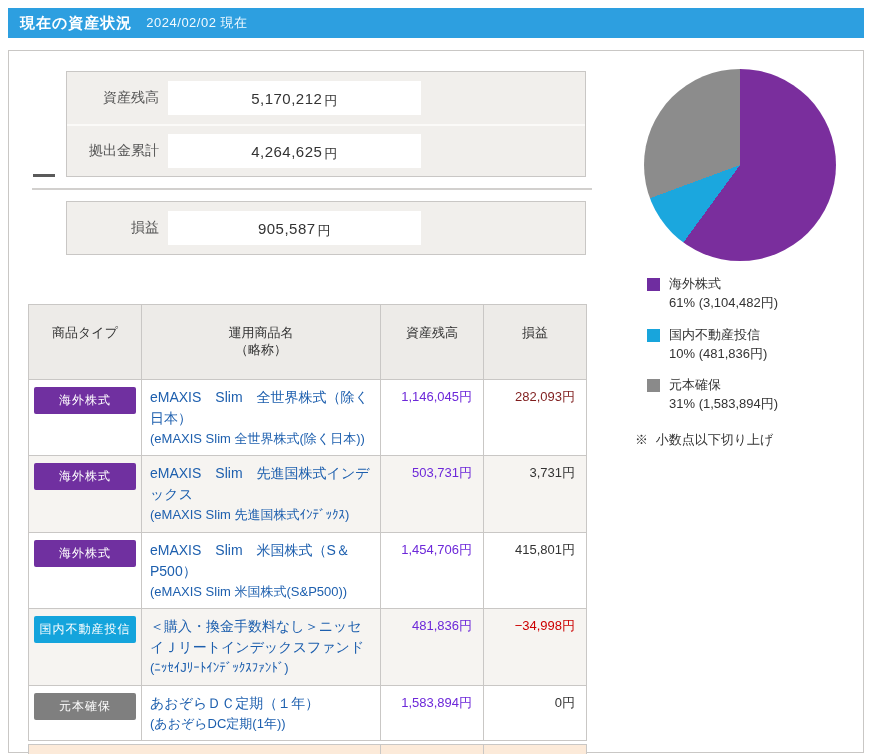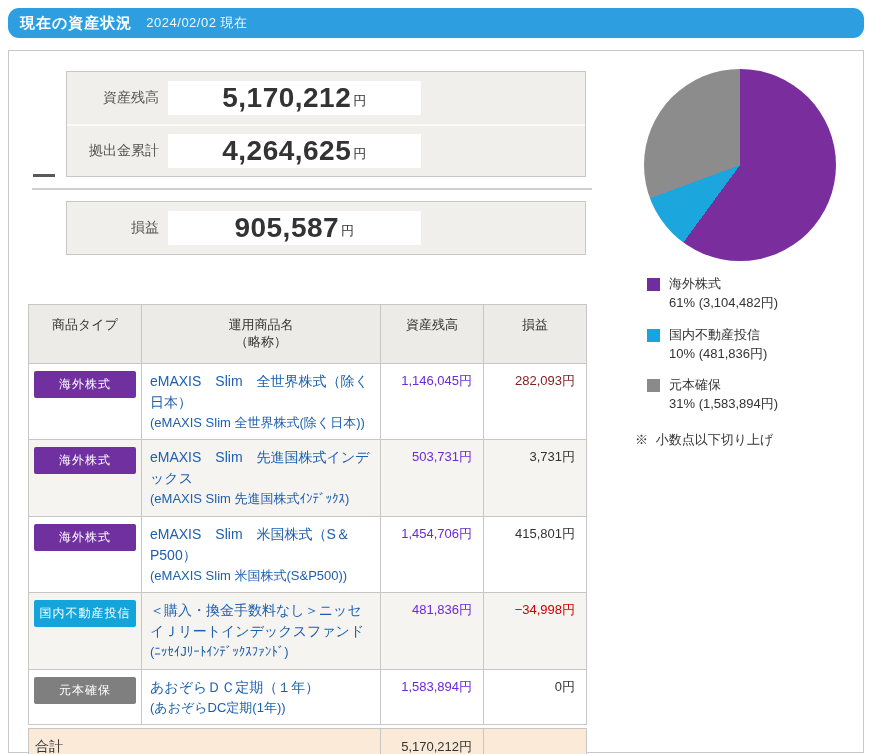--- a/index.html
+++ b/index.html
@@ -1,50 +1,50 @@
 <!DOCTYPE html>
 <html><head>
 <meta charset="utf-8">
 <style>
   * { margin:0; padding:0; box-sizing:border-box; }
   html,body { width:872px; height:754px; background:#fff; overflow:hidden;
     font-family:"Liberation Sans","DejaVu Sans",sans-serif; color:#333; }
 
   
   .titlebar { margin:8px 8px 0 8px; height:30px; background:#2d9fe0;
-    display:flex; align-items:center; padding-left:12px;border-radius:11px; }
+    display:flex; align-items:center; padding-left:12px; }
   .titlebar .ttl { color:#fff; font-size:15px; font-weight:bold; letter-spacing:1px; }
   .titlebar .date { color:#f2faff; font-size:13px; margin-left:14px; letter-spacing:.5px; }
 
   
   .frame { margin:12px 8px 8px 8px; height:703px; border:1px solid #c9c7c5;
     background:#fff; display:flex; }
   .col-left { flex:0 0 612px; position:relative; padding:20px 0 0 19px; }
   .col-right { flex:1; padding:18px 0 0 12px; }
 
   
   .sumbox { width:520px; margin-left:38px; background:#f1efec; border:1px solid #c9c7c5; }
   .sumrow { height:52px; display:flex; align-items:center; }
   .sumrow + .sumrow { border-top:2px solid #fbfaf8; }
   .sumrow .lbl { width:92px; text-align:right; font-size:14px; color:#555; margin-right:9px; }
   .sumrow .valbox { width:253px; height:34px; background:#fff;
     display:flex; align-items:center; justify-content:center; }
-  .sumrow .val { font-size:28px; font-weight:bold; color:#333; letter-spacing:.5px; }
+  .sumrow .val { font-size:15px; font-weight:normal; color:#333; letter-spacing:.5px; }
   .sumrow .unit { font-size:13px; font-weight:normal; margin-left:2px; padding-top:5px; }
 
   .minus-bar { position:absolute; left:24px; top:123px; width:22px; height:3px; background:#5a5a5a; }
   .eq-divider { width:560px; margin:11px 0 11px 4px; border:none; border-top:2px solid #d2d0ce; }
 
   
   .tbl { border-collapse:collapse; table-layout:fixed; width:558px; margin-top:49px; }
   .tbl col.c1 { width:113px; } .tbl col.c2 { width:239px; }
   .tbl col.c3 { width:103px; } .tbl col.c4 { width:103px; }
   .tbl th, .tbl td { border:1px solid #c9c7c5; vertical-align:top; font-size:13px; }
   .tbl th { background:#edebe8; font-weight:normal; color:#333;
-    text-align:center; padding:12px 2px; line-height:1.3; }
+    text-align:center; padding:20px 2px; line-height:1.3; }
   .tbl tr.zebra td { background:#f6f4f1; }
   .cell-type { text-align:center; padding:7px 0; }
   .badge { display:inline-block; width:102px; padding:5px 0; border-radius:2px;
     color:#fff; font-size:12px; letter-spacing:1px; }
   .cell-name { padding:7px 8px; line-height:1.5; }
   .fund-name { color:#1d5fae; font-size:14px; }
   .fund-abbr { color:#1d5fae; font-size:13px; }
   .cell-num { text-align:right; padding:8px 11px 6px 4px; color:#6d28d9; }
 
   .tbl-total { border-collapse:collapse; table-layout:fixed; width:558px; margin-top:3px; }

